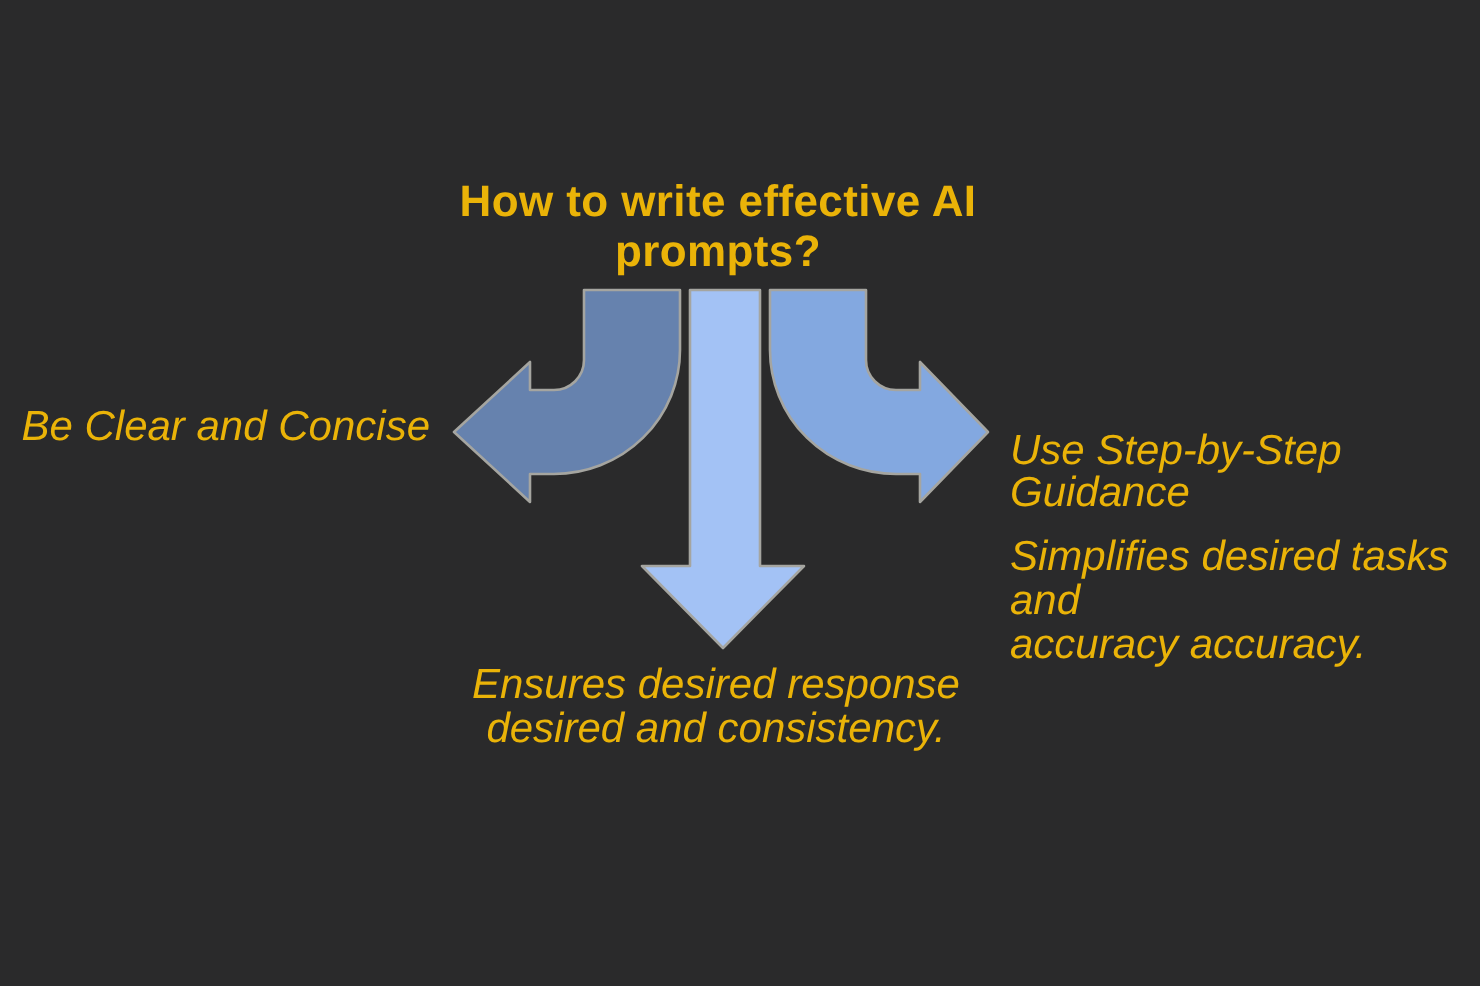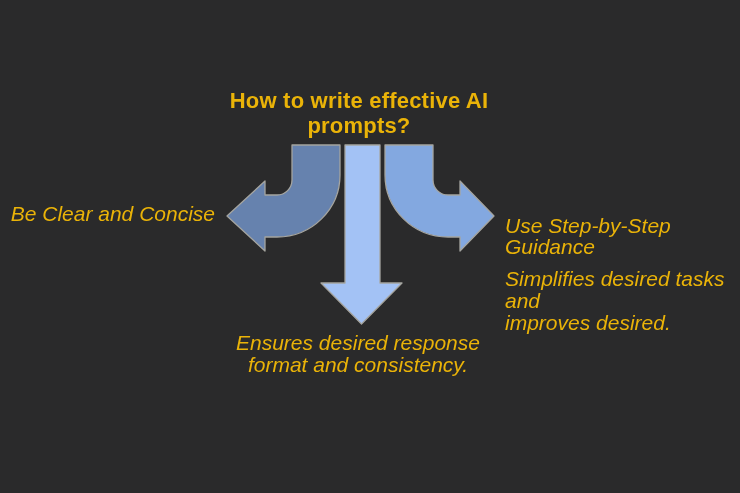--- a/index.html
+++ b/index.html
@@ -87,24 +87,24 @@
   </svg>
 
   <div class="branch branch-left">
     <div class="branch-heading">Be Clear and Concise</div>
   </div>
 
   <div class="branch branch-right">
     <div class="branch-heading">Use Step-by-Step Guidance</div>
     <div class="branch-desc">
       <div>Simplifies desired tasks and</div>
-      <div>improves desired.</div>
+      <div>accuracy accuracy.</div>
     </div>
   </div>
 
   <div class="branch branch-bottom">
     <div class="branch-desc">
       <div>Ensures desired response</div>
-      <div>format and consistency.</div>
+      <div>desired and consistency.</div>
     </div>
   </div>
 
 </div>
 
 </body></html>

